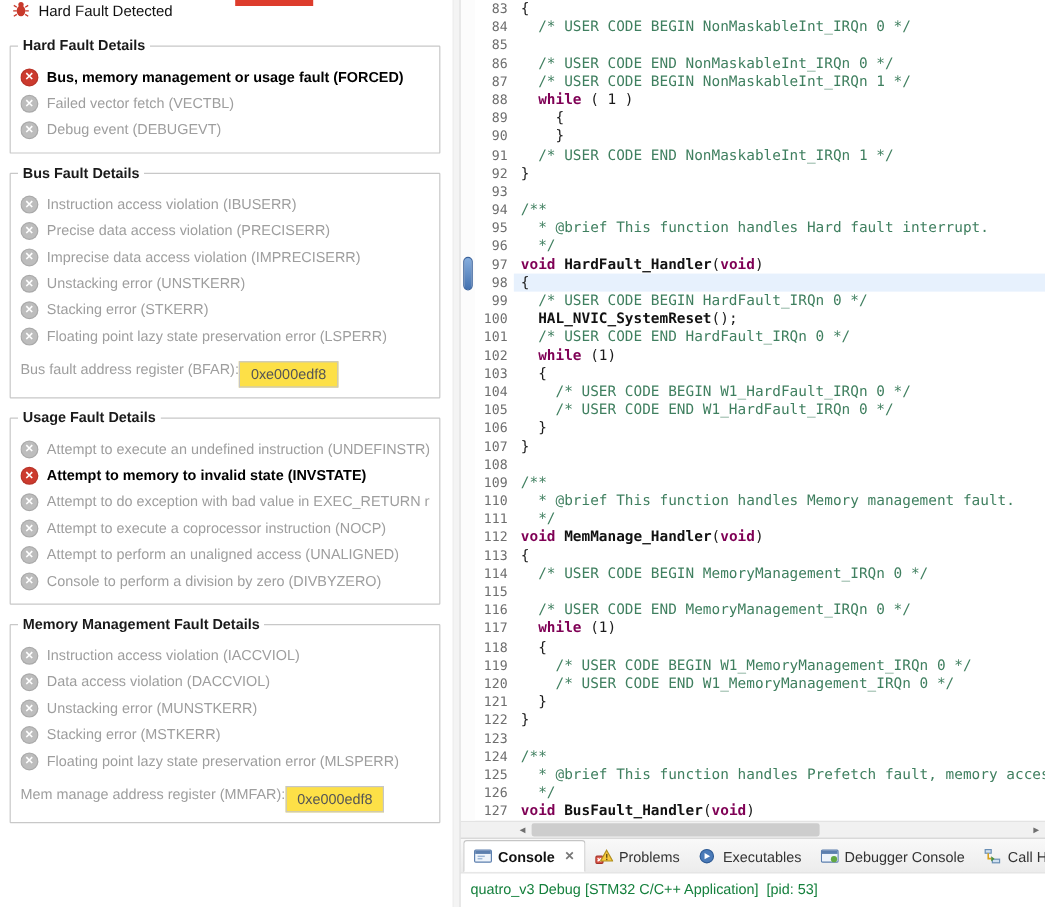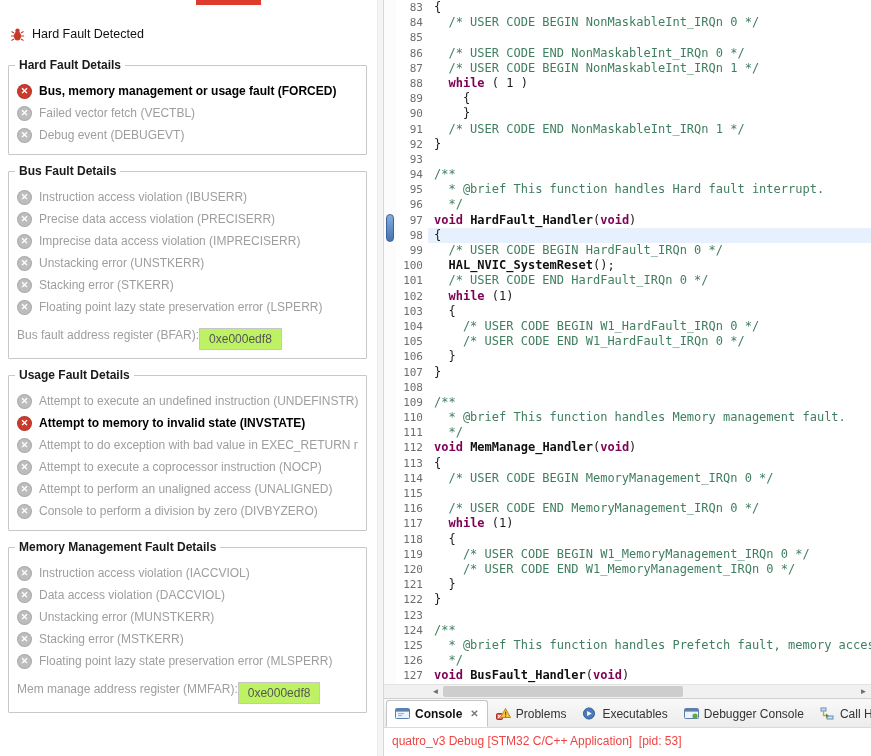--- a/index.html
+++ b/index.html
@@ -10,39 +10,39 @@
     background: #fff; color: #111;
   }
   .app { position: relative; width: 871px; height: 756px; display: flex; }
 
   
   .red-frag { position: absolute; left: 196px; top: 0; width: 65px; height: 5px;
               background: var(--red-fragment, #dd3c2c); z-index: 9; }
 
   
   .left-panel { flex: 0 0 377px; overflow: hidden; background: #fff; position: relative; }
-  .fa-header { display: flex; gap: 7px; padding: 27px 8px 4px 10px;
+  .fa-header { display: flex; align-items: center; gap: 7px; padding: 0 8px 4px 10px;
                font-size: 12.5px; color: #111; }
   .groups { }
   .group { position: relative; border: 1px solid #c8c8c8; border-radius: 1px;
            margin: 16px 10px 0 8px; padding: 14px 8px 8px 8px; }
   .group-title { position: absolute; top: -8px; left: 6px; background: #fff;
                  padding: 0 4px; font-size: 12px; font-weight: 600; color: #1a1a1a; white-space: nowrap; }
   .fault-item { display: flex; align-items: center; gap: 7px; height: 22px;
                 font-size: 12px; color: #9e9e9e; white-space: nowrap; overflow: hidden; }
   .fault-item.active { color: #000; font-weight: bold; }
   .fault-icon { flex: 0 0 15px; width: 15px; height: 15px; border-radius: 50%;
                 background: var(--fault-inactive, #bdbdbd); color: #fff;
                 font-size: 9px; line-height: 15px; text-align: center; font-weight: bold;
                 box-shadow: inset 0 0 0 1px rgba(0,0,0,0.10); }
   .fault-icon.on { background: var(--fault-active, #cc3a2e); }
   .fault-label { overflow: hidden; white-space: nowrap; }
   .addr-row { display: flex; align-items: flex-start; gap: 0; margin-top: 10px;
               font-size: 12px; color: #9e9e9e; white-space: nowrap; }
-  .addr-field { background: #bef264; border: 1px solid #c6c6c6; padding: 3px 9px;
+  .addr-field { background: #fde047; border: 1px solid #c6c6c6; padding: 3px 9px;
                 font-size: 12px; color: #555; min-width: 70px; }
 
   
   .sash { flex: 0 0 7px; background: #f4f4f4; border-left: 1px solid #ebebeb;
           border-right: 1px solid #d6d6d6; }
 
   
   .right-area { flex: 1; min-width: 0; display: flex; flex-direction: column; background: #fff; }
   .editor { flex: 1; min-height: 0; display: flex; background: #fff; overflow: hidden; }
   .ruler { flex: 0 0 12px; background: #fcfcfc; position: relative; }
@@ -77,21 +77,21 @@
             border-top: 1px solid #d0d0d0; border-bottom: 1px solid #dadada;
             display: flex; align-items: flex-end; padding: 0 0 0 2px; overflow: hidden; white-space: nowrap; }
   .tab { display: inline-flex; align-items: center; gap: 5px; padding: 4px 8px;
          height: 27px; font-size: 12px; color: #333; flex: 0 0 auto; }
   .tab.active { background: #fff; border: 1px solid #c5c5c5; border-bottom-color: #fff;
                 border-radius: 3px 3px 0 0; font-weight: 600; color: #111; }
   .tab-icon { display: inline-flex; width: 15px; height: 13px; }
   .tab-close { color: #777; font-size: 10px; margin-left: 3px; }
 
   
-  .console-line { flex: 0 0 28px; background: #fff; font-size: 12px; color: #ef4444;
+  .console-line { flex: 0 0 28px; background: #fff; font-size: 12px; color: #15803d;
                   padding: 6px 0 0 8px; white-space: pre; overflow: hidden; }
 </style>
 </head>
 <body>
 
 <div class="app">
   <div class="red-frag"></div>
 
   <div class="left-panel">
     <div class="fa-header">

